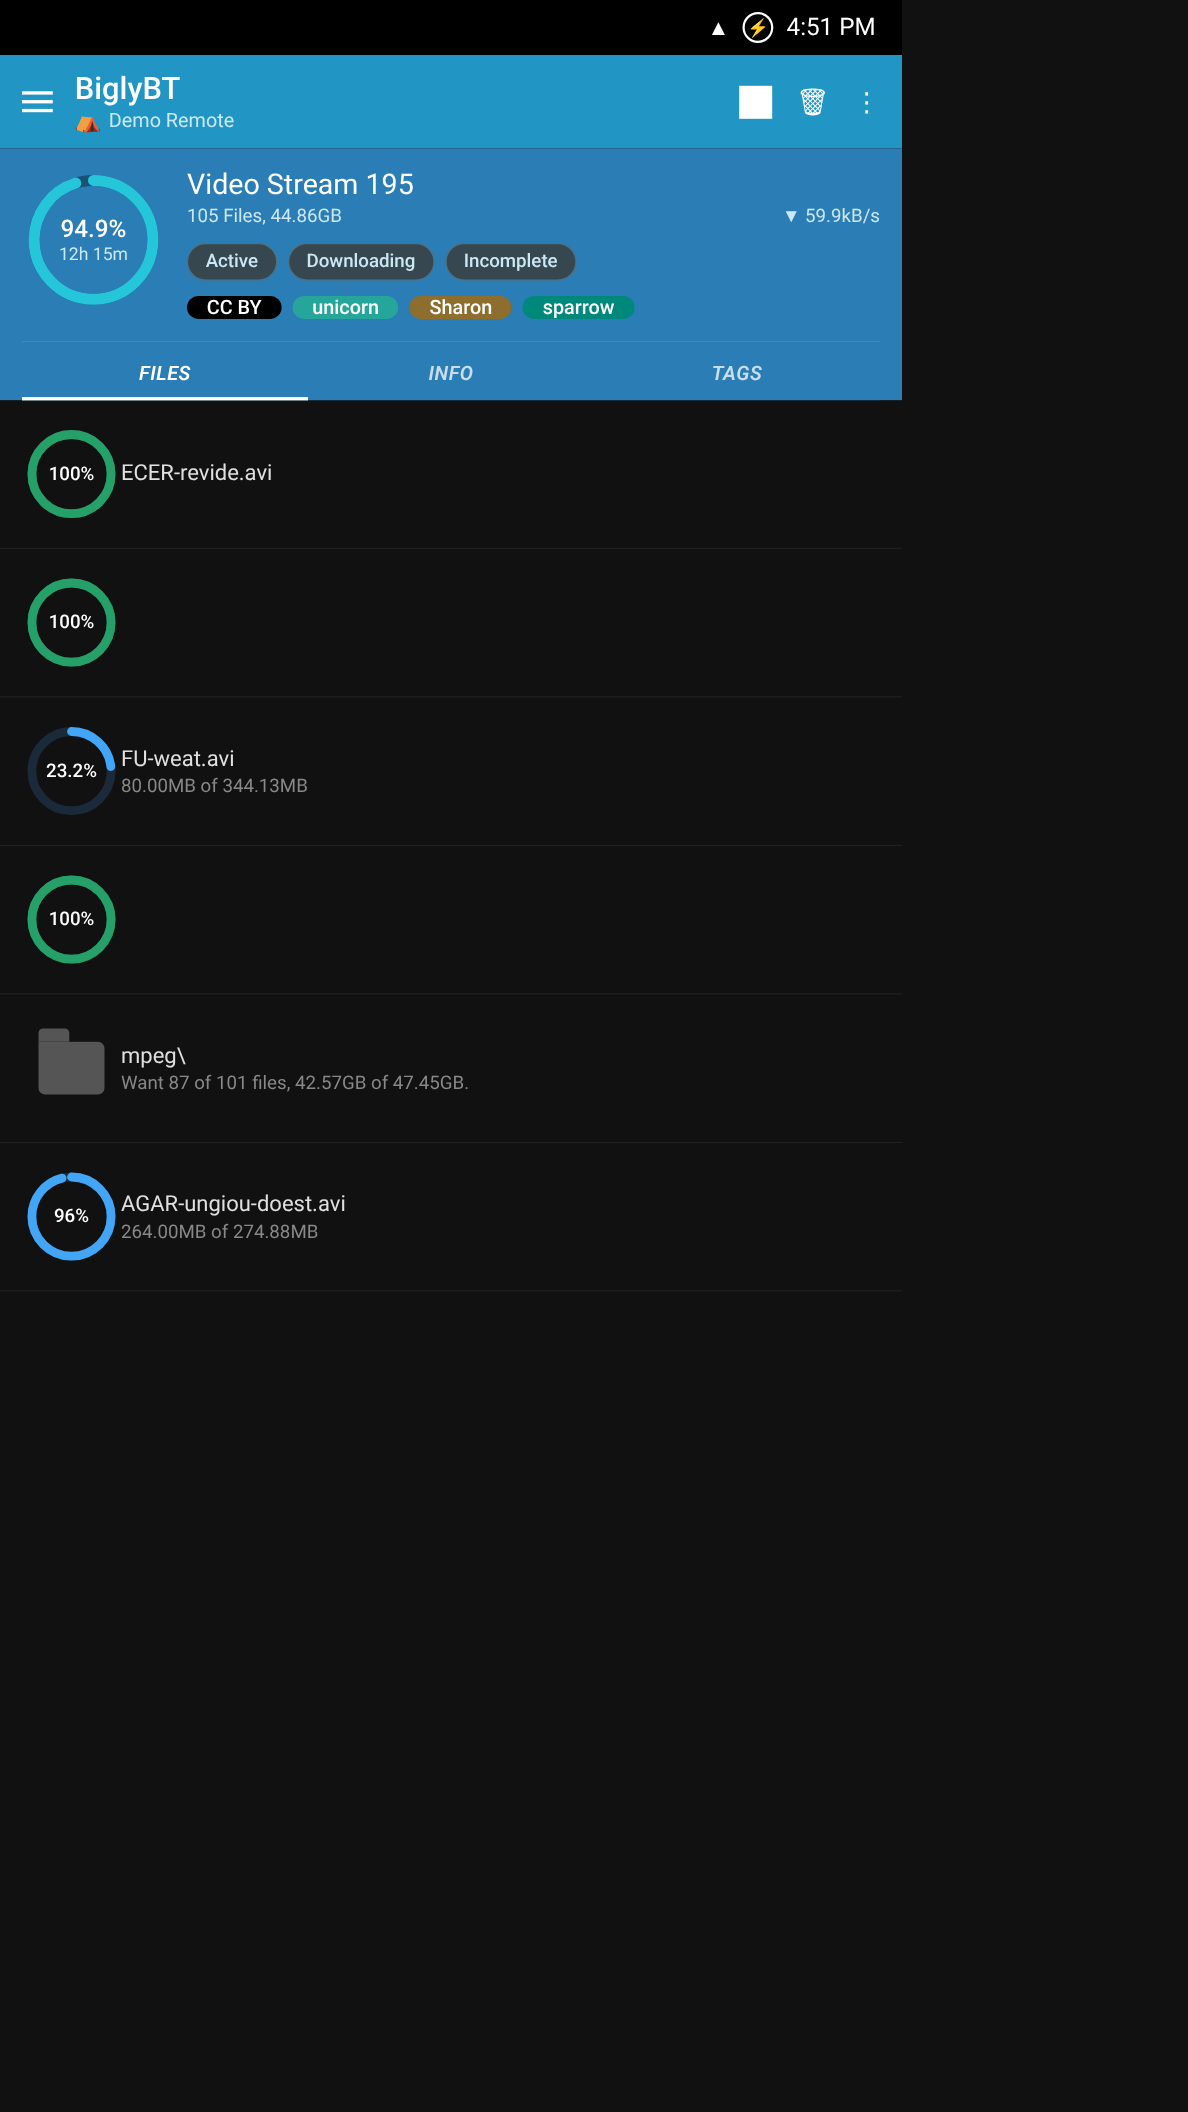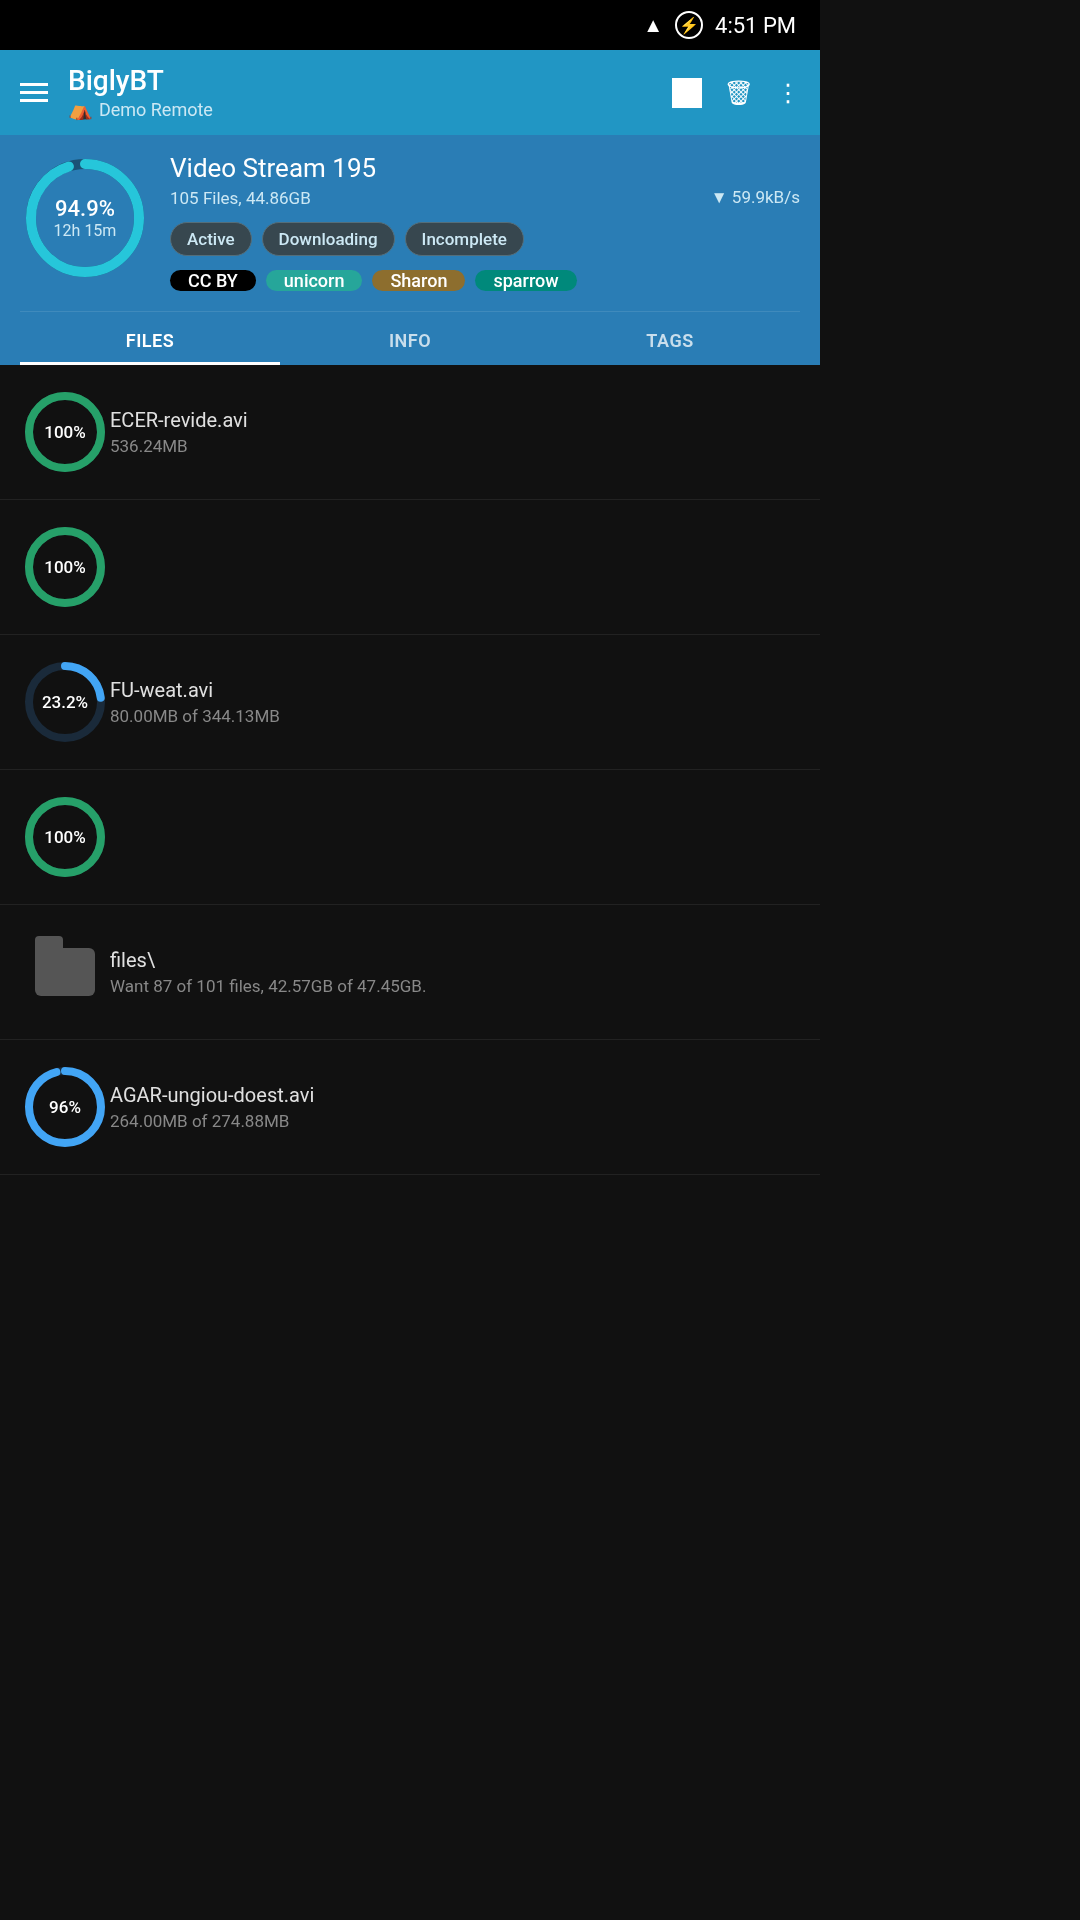--- a/index.html
+++ b/index.html
@@ -125,20 +125,21 @@
     .label-unicorn { background: #26a69a; color: #fff; }
     .label-sharon { background: #8d6e2e; color: #fff; }
     .label-sparrow { background: #00897b; color: #fff; }
 
     
     .tabs {
       display: flex;
       background: #2a7db5;
       border-top: 1px solid rgba(255,255,255,0.1);
       margin-top: 8px;
+      font-style: italic;
     }
     .tab {
       flex: 1;
       text-align: center;
       padding: 18px 0 14px 0;
       font-size: 18px;
       font-weight: 600;
       color: rgba(255,255,255,0.75);
       letter-spacing: 0.5px;
       cursor: pointer;
@@ -296,21 +297,20 @@
   <div class="file-item">
     <div class="file-circle">
       <svg width="90" height="90" viewBox="0 0 90 90">
         <circle cx="45" cy="45" r="36" fill="none" stroke="#1a4a3a" stroke-width="8"></circle>
         <circle cx="45" cy="45" r="36" fill="none" stroke="#26a069" stroke-width="8" stroke-dasharray="226.2" stroke-dashoffset="0" stroke-linecap="round"></circle>
       </svg>
       <span class="file-pct">100%</span>
     </div>
     <div class="file-details">
       <div class="file-name">ECER-revide.avi</div>
-      <div class="file-size">536.24MB</div>
     </div>
   </div>
 
   <div class="file-item">
     <div class="file-circle">
       <svg width="90" height="90" viewBox="0 0 90 90">
         <circle cx="45" cy="45" r="36" fill="none" stroke="#1a4a3a" stroke-width="8"></circle>
         <circle cx="45" cy="45" r="36" fill="none" stroke="#26a069" stroke-width="8" stroke-dasharray="226.2" stroke-dashoffset="0" stroke-linecap="round"></circle>
       </svg>
       <span class="file-pct">100%</span>
@@ -339,21 +339,21 @@
       </svg>
       <span class="file-pct">100%</span>
     </div>
   </div>
 
   <div class="file-item">
     <div class="folder-icon-wrap">
       <div class="folder-icon"></div>
     </div>
     <div class="file-details">
-      <div class="file-name">files\</div>
+      <div class="file-name">mpeg\</div>
       <div class="file-size">Want 87 of 101 files, 42.57GB of 47.45GB.</div>
     </div>
   </div>
 
   <div class="file-item">
     <div class="file-circle">
       <svg width="90" height="90" viewBox="0 0 90 90">
         <circle cx="45" cy="45" r="36" fill="none" stroke="#1a2a3a" stroke-width="8"></circle>
         <circle cx="45" cy="45" r="36" fill="none" stroke="#42a5f5" stroke-width="8" stroke-dasharray="226.2" stroke-dashoffset="9" stroke-linecap="round"></circle>
       </svg>

